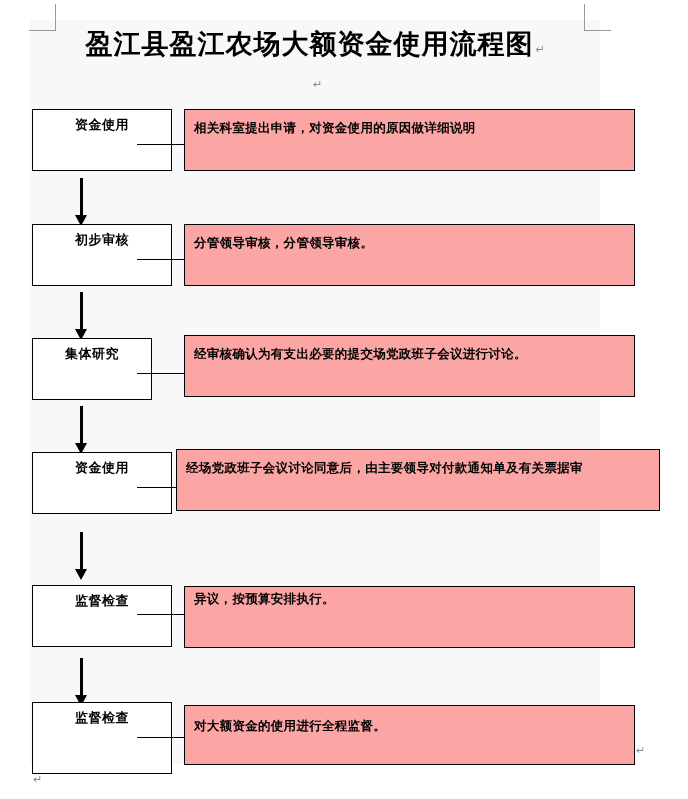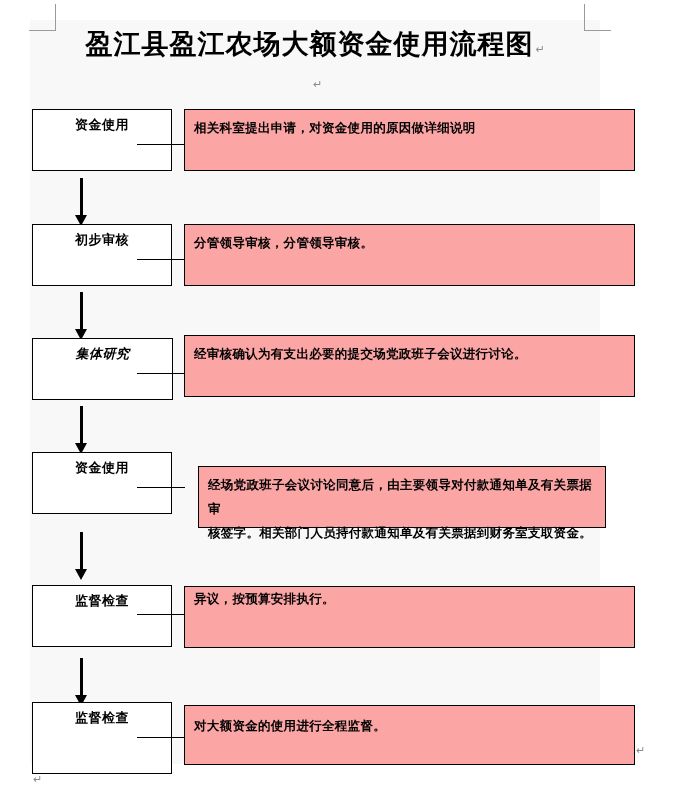--- a/index.html
+++ b/index.html
@@ -176,41 +176,40 @@
     <div class="desc-box" style="left:184px; top:224px; width:451px; height:62px;">
       <span class="desc-text">分管领导审核，分管领导审核。</span>
     </div>
   </div>
   <div class="arrow" style="left:80px; top:292px;">
     <div class="shaft" style="height:37px;"></div>
     <div class="head" style="top:37px;"></div>
   </div>
 
   <div class="flow-row">
-    <div class="label-box" style="left:32px; top:338px; width:141px; height:62px;font-style:italic;">
+    <div class="label-box" style="left:32px; top:338px; width:120px; height:62px;">
       <span class="label-text">集体研究</span>
     </div>
     <div class="connector" style="left:137px; top:373px; width:48px;"></div>
     <div class="desc-box" style="left:184px; top:335px; width:451px; height:62px;">
       <span class="desc-text">经审核确认为有支出必要的提交场党政班子会议进行讨论。</span>
     </div>
   </div>
   <div class="arrow" style="left:80px; top:406px;">
     <div class="shaft" style="height:37px;"></div>
     <div class="head" style="top:37px;"></div>
   </div>
 
   <div class="flow-row">
     <div class="label-box" style="left:32px; top:452px; width:140px; height:62px;">
       <span class="label-text">资金使用</span>
     </div>
     <div class="connector" style="left:137px; top:487px; width:48px;"></div>
-    <div class="desc-box" style="left:198px; top:449px; width:408px; height:62px;margin-top:17px;">
+    <div class="desc-box" style="left:176px; top:449px; width:484px; height:62px;">
       <span class="desc-text">经场党政班子会议讨论同意后，由主要领导对付款通知单及有关票据审</span>
-      <span class="desc-text" style="padding-top:0;">核签字。相关部门人员持付款通知单及有关票据到财务室支取资金。</span>
     </div>
   </div>
   <div class="arrow" style="left:80px; top:532px;">
     <div class="shaft" style="height:37px;"></div>
     <div class="head" style="top:37px;"></div>
   </div>
 
   <div class="flow-row">
     <div class="label-box" style="left:32px; top:585px; width:140px; height:62px;">
       <span class="label-text">监督检查</span>

